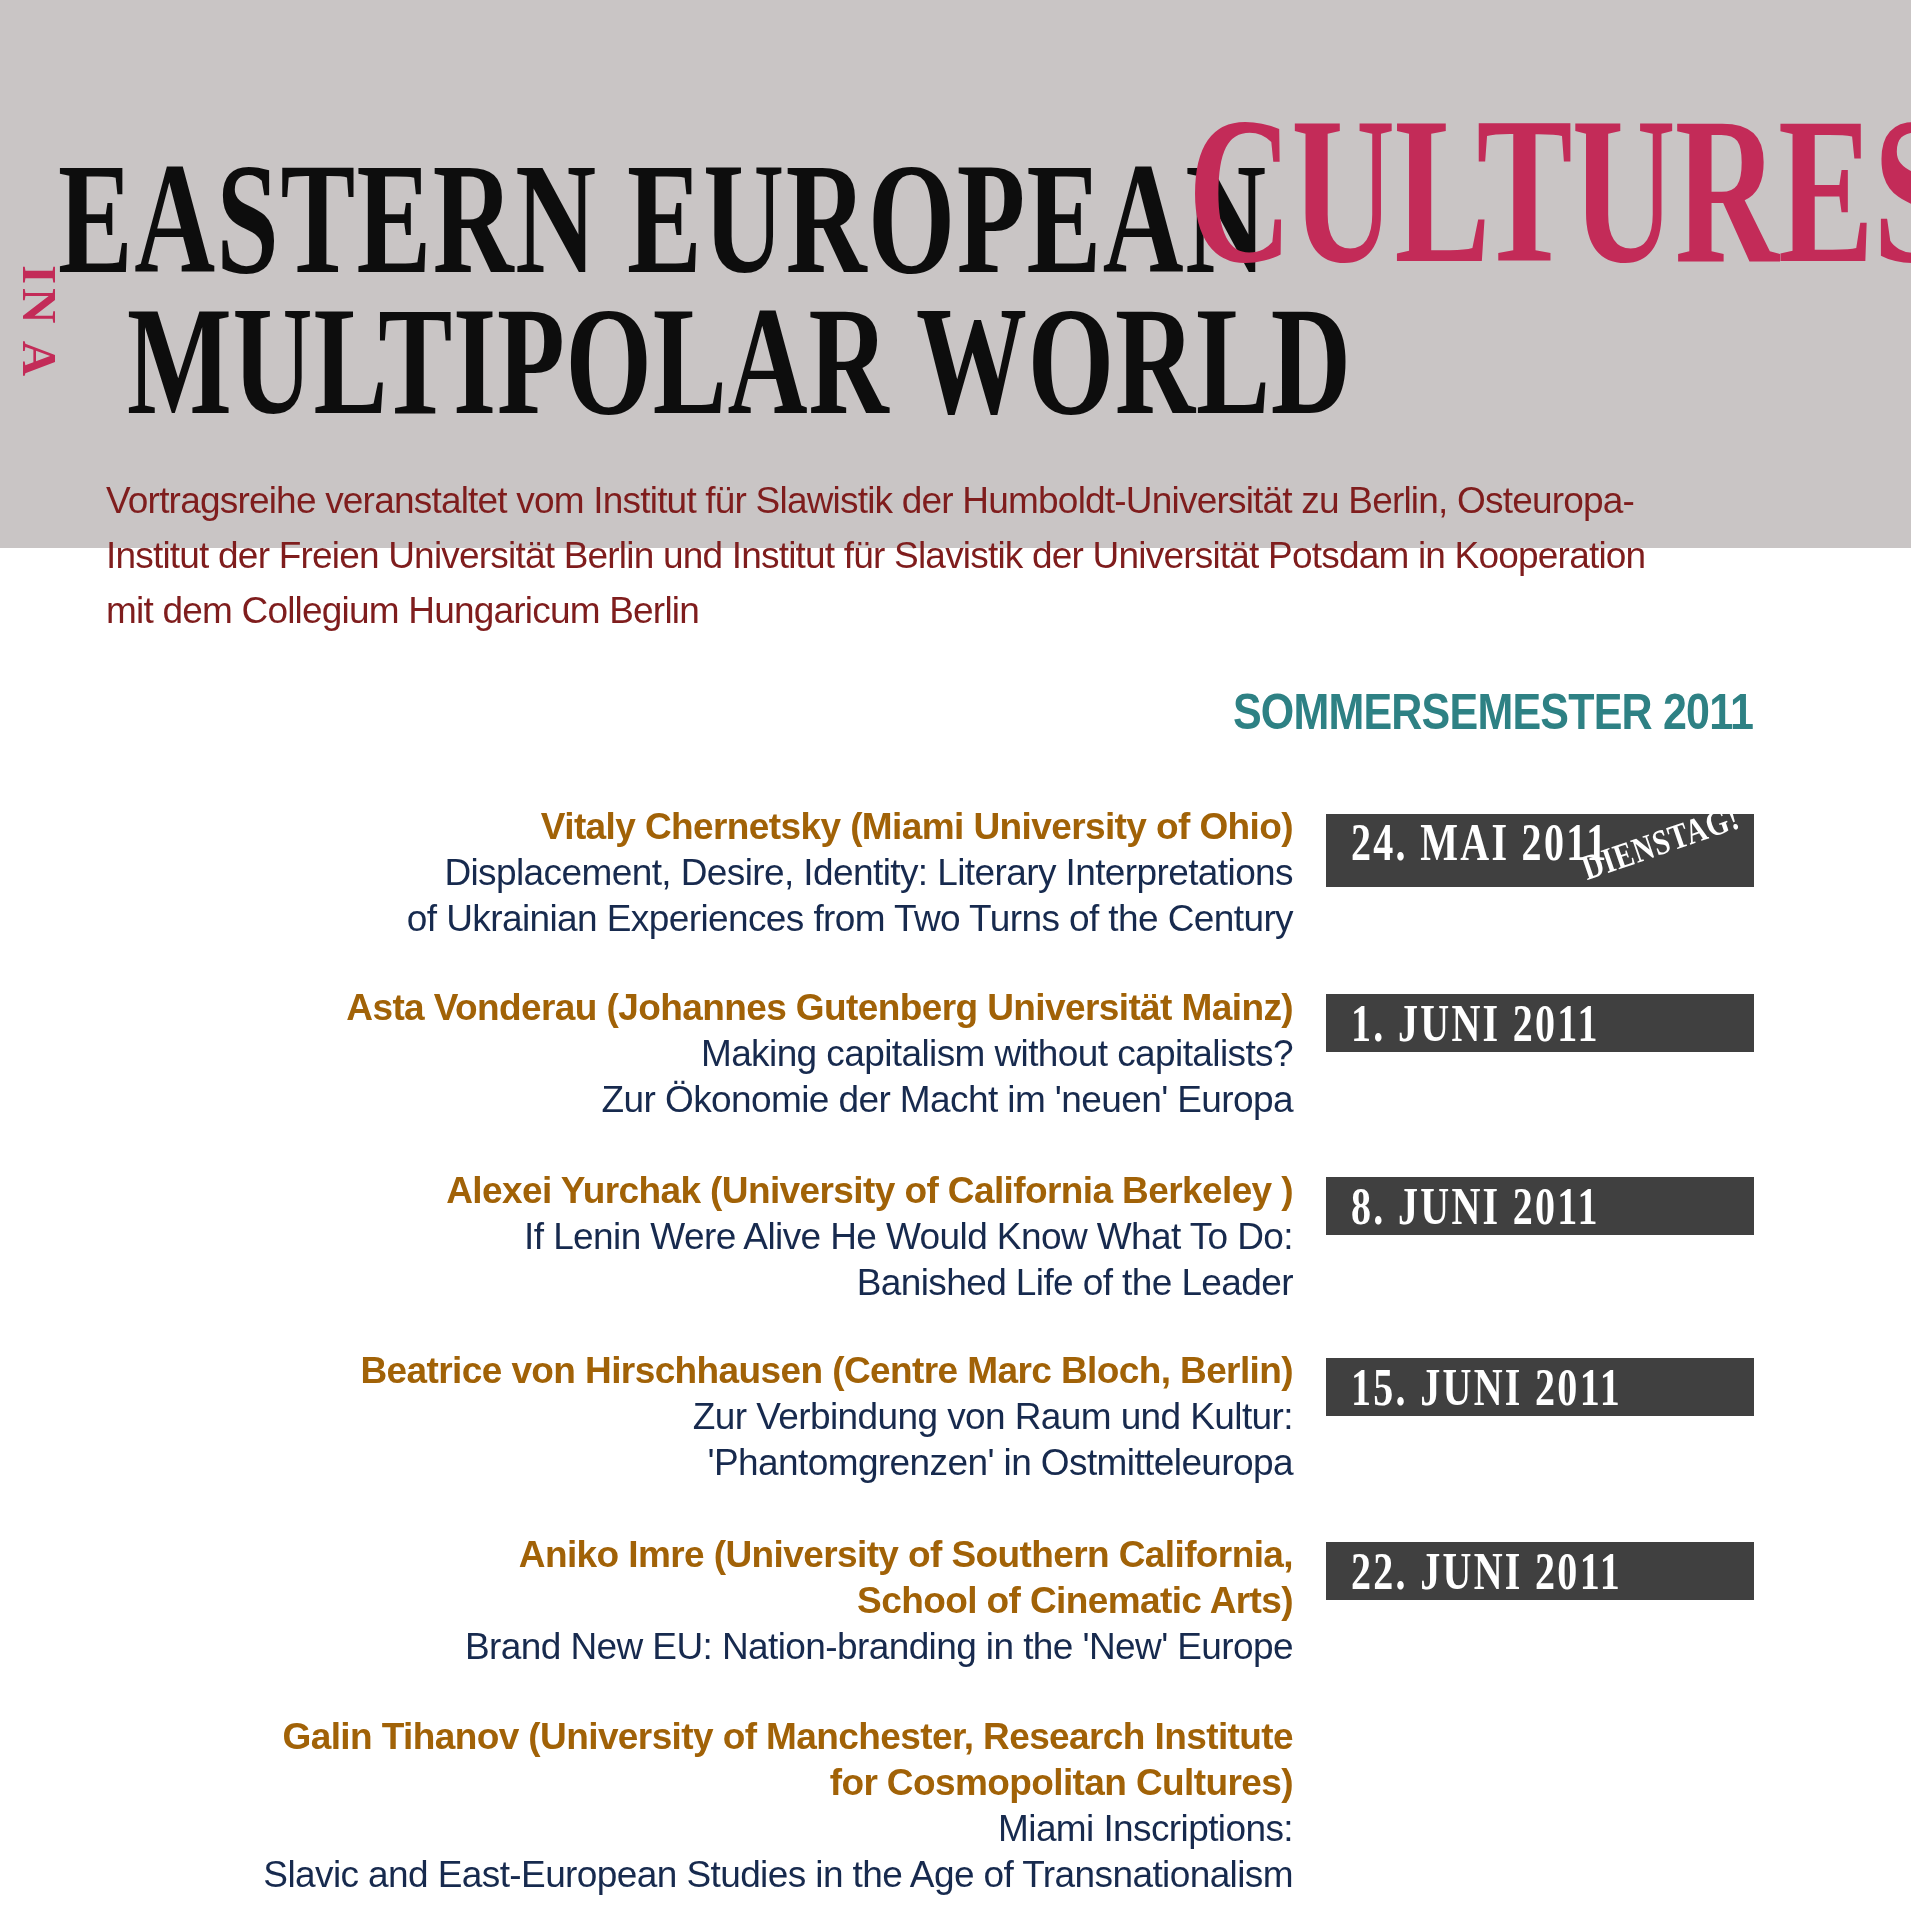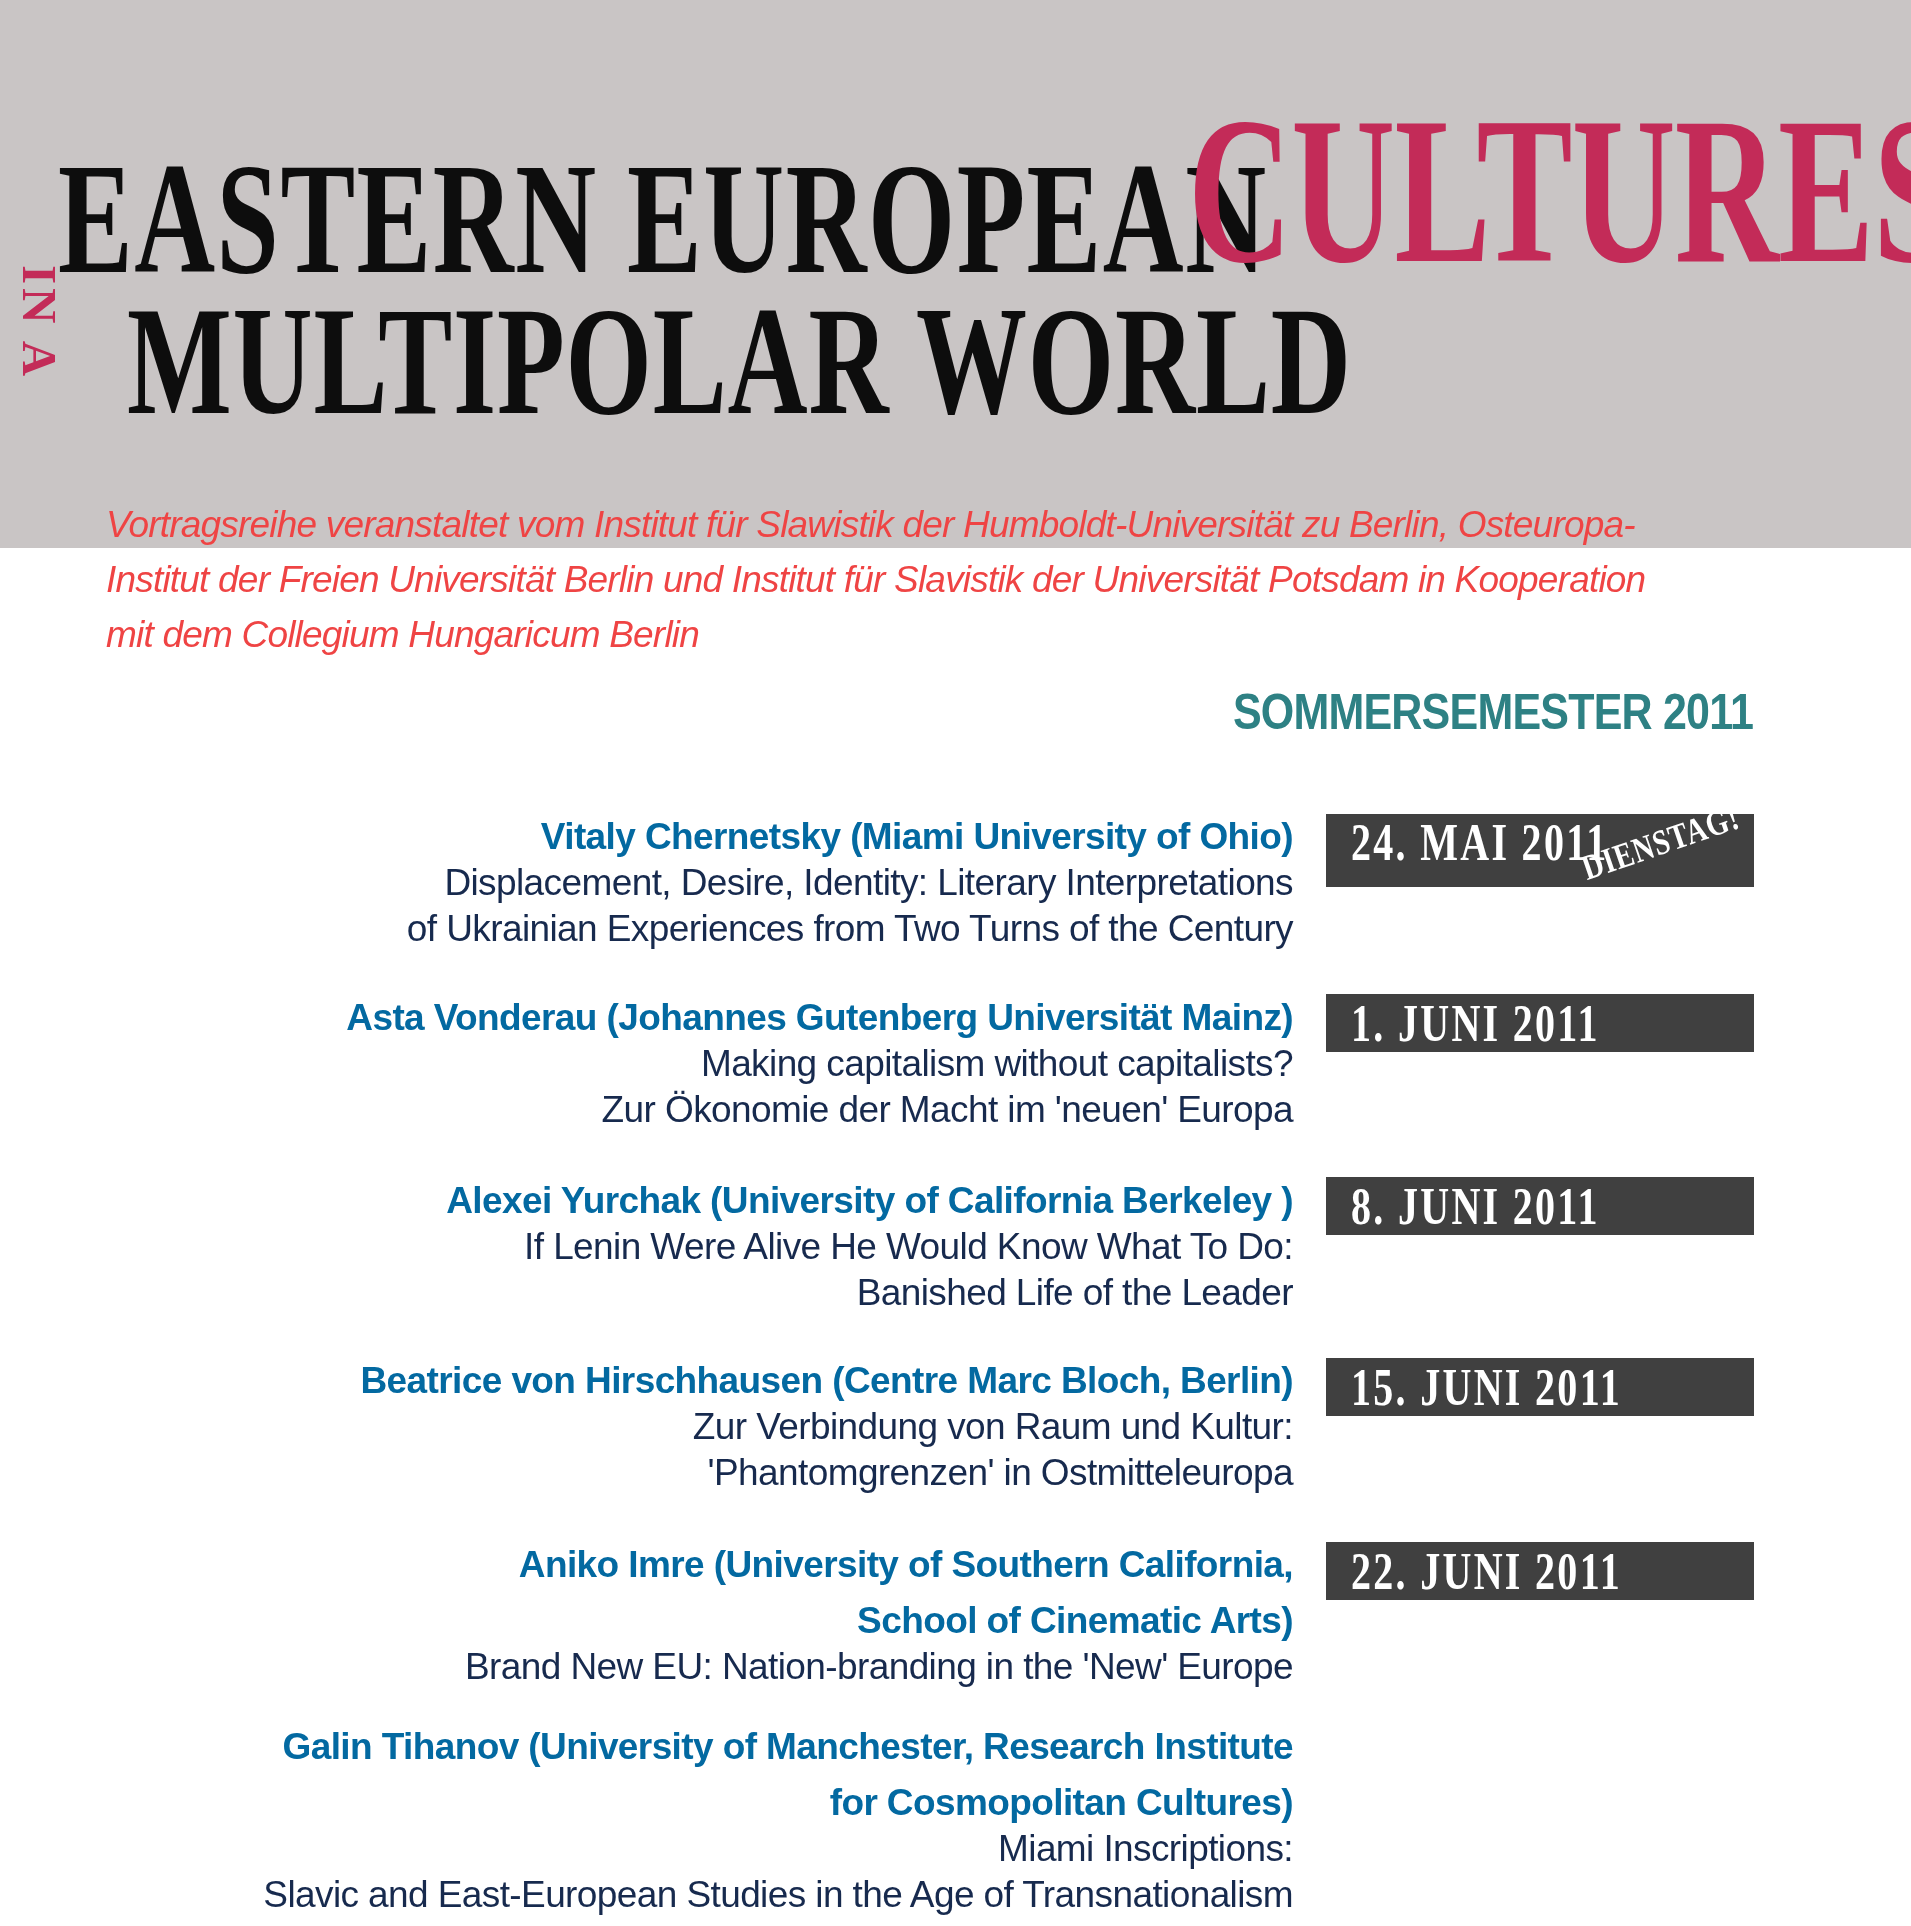--- a/index.html
+++ b/index.html
@@ -10,30 +10,30 @@
   .masthead { position:absolute; left:0; top:0; width:1911px; height:548px; background:#c9c5c5; }
   .stencil  { font-family:"Liberation Serif", serif; font-weight:700; position:absolute; white-space:nowrap; }
   .title-line1  { left:58px;  top:127px; font-size:112px; color:#0d0d0d; transform:scaleY(1.42); transform-origin:left top; letter-spacing:1.5px; }
   .title-accent { left:1188px; top:71px; font-size:144px; color:#c32b58; transform:scaleY(1.45); transform-origin:left top; letter-spacing:-0.8px; }
   .title-line2  { left:127px;  top:272px; font-size:111px; color:#0d0d0d; transform:scaleY(1.40); transform-origin:left top; letter-spacing:0.8px; }
   .title-ina    { position:absolute; left:15.4px; top:265px; height:143px; font-family:"Liberation Serif", serif; font-weight:700;
                   font-size:49px; color:#c32b58; writing-mode:vertical-rl; text-orientation:sideways;
                   letter-spacing:3.9px; line-height:1; }
 
   
-  .intro { position:absolute; left:106px; top:497px; color:#ef4444; font-size:37px; line-height:55px; letter-spacing:-0.8px;font-style:italic; }
+  .intro { position:absolute; left:106px; top:473px; color:#7f1d1d; font-size:37px; line-height:55px; letter-spacing:-0.8px; }
   .intro div { white-space:nowrap; }
 
   .semester { position:absolute; right:158px; top:683px; color:#2e8184; font-size:43px; font-weight:700;
               letter-spacing:-0.8px; transform:scaleY(1.18); transform-origin:right top; white-space:nowrap; }
 
   
   .entry { position:absolute; left:58px; width:1235px; text-align:right; font-size:37px; line-height:46px; letter-spacing:-0.6px; }
   .entry div { white-space:nowrap; }
-  .speaker { color:#0369a1; font-weight:700;margin-top:10px; }
+  .speaker { color:#a16207; font-weight:700; }
   .talk    { color:#172a4e; }
 
   .badge { position:absolute; left:1326px; width:428px; height:58px; background:#404040; color:#ffffff; display:flex; align-items:center; }
   .badge .date { font-family:"Liberation Serif", serif; font-weight:700; font-size:40px; letter-spacing:2.3px;
                  padding-left:25px; transform:scaleY(1.3); transform-origin:left center; white-space:nowrap; }
   .badge.tall { height:73px; align-items:flex-start; }
   .badge.tall .date { padding-top:3.9px; }
   .badge .note { position:absolute; right:11.6px; top:13px; font-family:"Liberation Serif", serif; font-weight:700;
                  font-size:28.5px; letter-spacing:0.8px; transform:rotate(-19deg) scaleY(1.25); white-space:nowrap; }
 </style>

